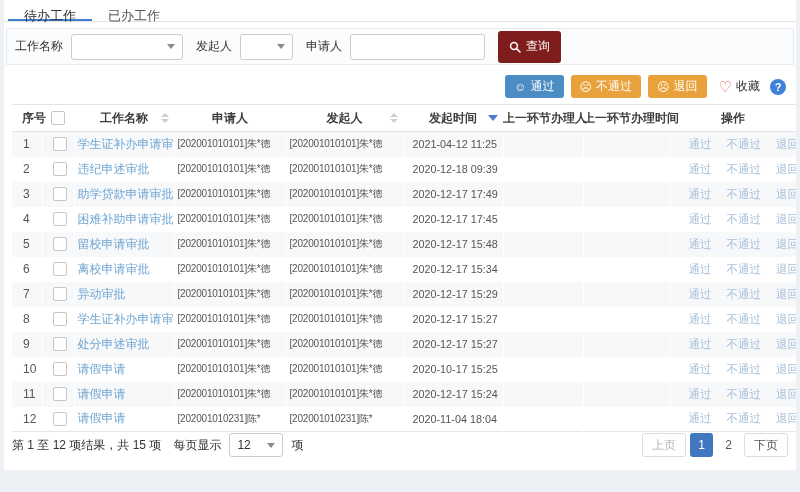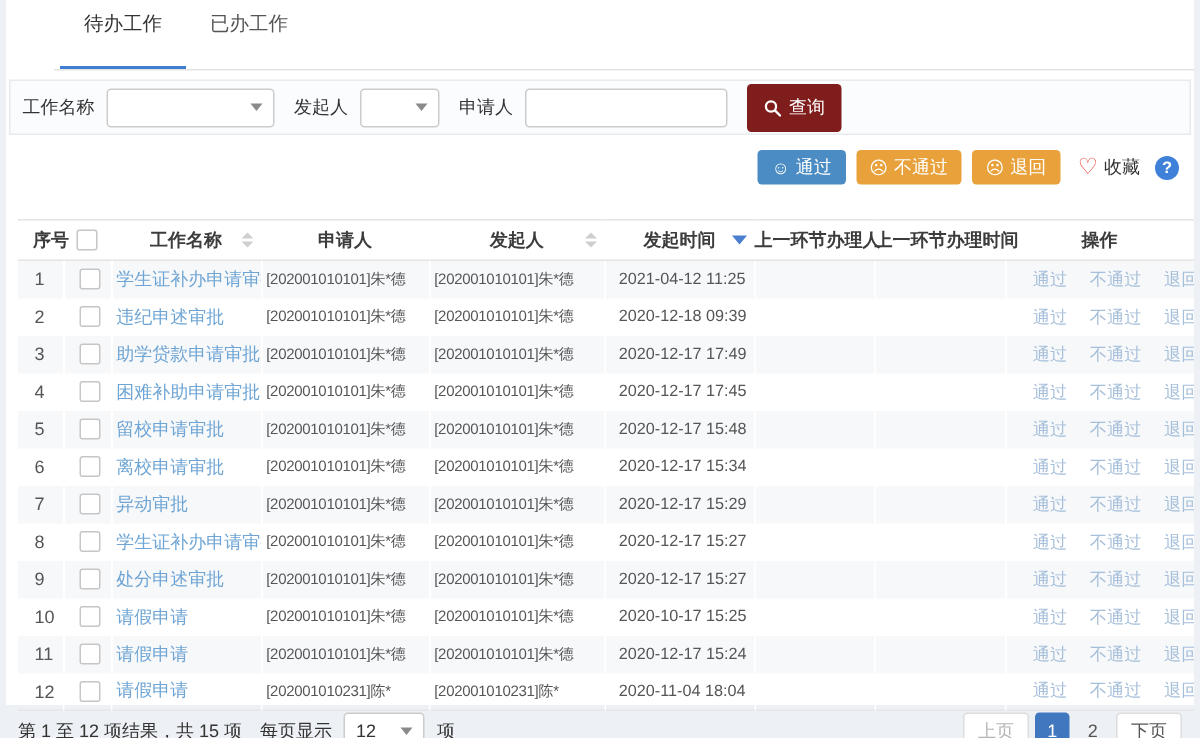--- a/index.html
+++ b/index.html
@@ -5,21 +5,21 @@
   * { box-sizing: border-box; margin: 0; padding: 0; }
   html,body { width: 800px; height: 492px; }
   body {
     background: #edf0f4;
     font-family: "Liberation Sans", "DejaVu Sans", sans-serif;
     overflow: hidden;
   }
   .panel { background: #fff; margin: 0 4px; height: 470px; }
 
   
-  .tabbar { display: flex; height: 47px; border-bottom: 1px solid #e3e3e3; padding-left: 4px; background: #fff; margin-left: 32px; }
+  .tabbar { display: flex; height: 22px; border-bottom: 1px solid #e3e3e3; padding-left: 4px; background: #fff; }
   .tab { padding: 0 16px; line-height: 32px; font-size: 13px; color: #555; border-bottom: 2px solid transparent; cursor: pointer; }
   .tab.active { color: #333; border-bottom: 2px solid #3f7fd2; }
 
   
   .filterbar { margin: 6px 2px 0; height: 37px; border: 1px solid #e8eaed; background: #fbfcfe;
     display: flex; align-items: center; padding: 0 8px; font-size: 12px; color: #333; }
   .flabel { margin-right: 8px; }
   .select { height: 26px; border: 1px solid #ccc; border-radius: 3px; background: #fff;
     display: flex; align-items: center; justify-content: space-between; padding: 0 7px; margin-right: 13px; cursor: pointer; }
   .sel-work { width: 112px; }
@@ -36,21 +36,21 @@
     display: flex; align-items: center; gap: 4px; cursor: pointer; }
   .btn.blue { background: #4a8cc3; }
   .btn.orange { background: #e9a23b; }
   .face { font-size: 12px; line-height: 1; }
   .btn-fav { background: none; border: none; color: #333; font-size: 12px; display: flex; align-items: center; gap: 4px; margin-left: 5px; cursor: pointer; }
   .heart { color: #e8493f; font-size: 15px; line-height: 1; }
   .help-circle { width: 16px; height: 16px; border-radius: 50%; background: #3f80d8; color: #fff;
     font-size: 11px; font-weight: bold; display: flex; align-items: center; justify-content: center; margin-left: 3px; cursor: pointer; }
 
   
-  table { border-collapse: collapse; table-layout: fixed; width: 784px; margin: 23px 8px 0; border-bottom: 1px solid #e6e6e6; }
+  table { border-collapse: collapse; table-layout: fixed; width: 784px; margin: 6px 8px 0; border-bottom: 1px solid #e6e6e6; }
   thead th { height: 27px; border-top: 1px solid #e4e4e4; border-bottom: 1px solid #e4e4e4;
     font-size: 12px; color: #3c3c3c; font-weight: bold; text-align: center; position: relative; white-space: nowrap; }
   th.h-left { text-align: left; padding-left: 10px; }
   tbody td { height: 25px; font-size: 12px; color: #555; padding-left: 3px; white-space: nowrap; overflow: hidden; border-right: 1px solid rgba(255,255,255,0.9); }
   tbody td:last-child { border-right: none; }
   tbody tr:nth-child(odd) { background: #f7f8fa; }
   .cell-index { padding-left: 11px; }
   .cell-id { font-size: 10px; letter-spacing: -0.2px; }
   .cell-time { padding-left: 9px; font-size: 10.8px; }
   .link-name { color: #6fa5d4; cursor: pointer; text-decoration: none; }

